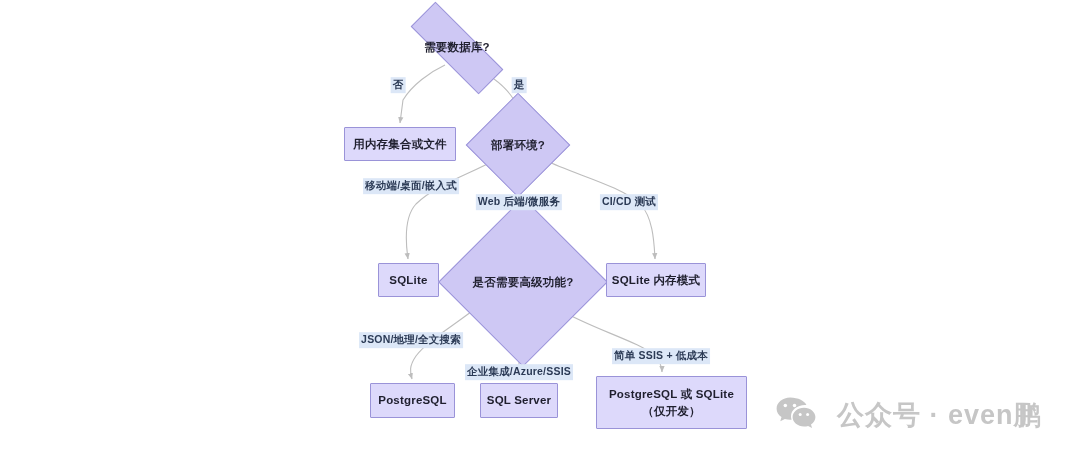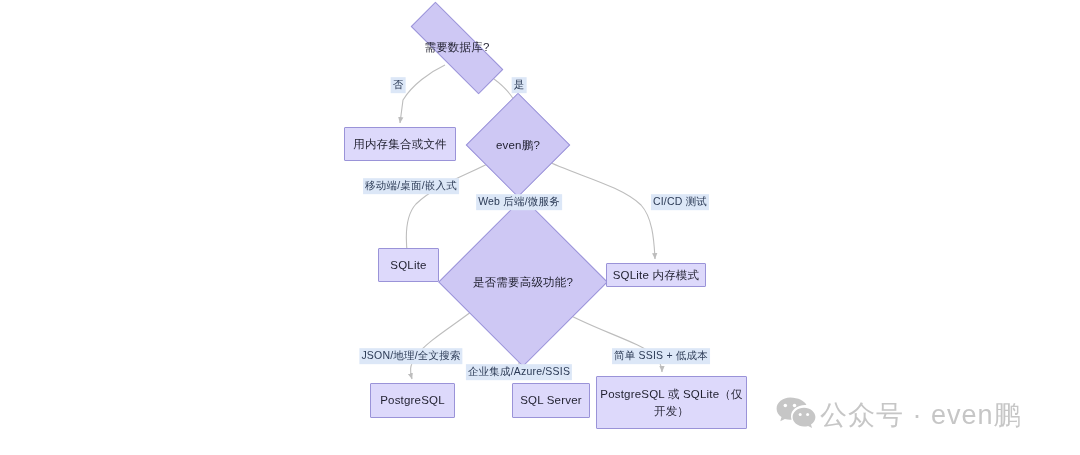--- a/index.html
+++ b/index.html
@@ -9,20 +9,21 @@
   }
   body {
     font-family: "Liberation Sans", "DejaVu Sans", sans-serif;
   }
   #canvas {
     position: relative;
     width: 1080px;
     height: 455px;
     background: #ffffff;
     overflow: hidden;
+    font-weight: bold;
   }
   #edges {
     position: absolute;
     left: 0;
     top: 0;
     width: 1080px;
     height: 455px;
     pointer-events: none;
   }
 
@@ -79,21 +80,21 @@
     padding: 1px 2px;
     white-space: nowrap;
     letter-spacing: 0.2px;
   }
 
   
   #watermark {
     position: absolute;
     display: flex;
     align-items: center;
-    gap: 4px;
+    gap: 21px;
     color: #c6c6c6;
     user-select: none;
   }
   #watermark .wm-text {
     font-size: 27px;
     line-height: 1;
     letter-spacing: 1px;
     color: #c6c6c6;
     white-space: nowrap;
   }
@@ -124,49 +125,49 @@
   <div id="nodes-layer">
       <div class="node diamond" style="left: 410px; top: 31px; width: 94px; height: 33px;">
         <div class="dia-shape"></div>
         <div class="dia-label">需要数据库?</div>
       </div>
       <div class="node rect" style="left: 344px; top: 127px; width: 112px; height: 34px;">
         <span>用内存集合或文件</span>
       </div>
       <div class="node diamond" style="left: 482px; top: 109px; width: 72px; height: 72px;">
         <div class="dia-shape"></div>
-        <div class="dia-label">even鹏?</div>
+        <div class="dia-label">部署环境?</div>
       </div>
-      <div class="node rect" style="left: 378px; top: 248px; width: 61px; height: 34px;">
+      <div class="node rect" style="left: 378px; top: 263px; width: 61px; height: 34px;">
         <span>SQLite</span>
       </div>
       <div class="node diamond" style="left: 464px; top: 223px; width: 118px; height: 118px;">
         <div class="dia-shape"></div>
         <div class="dia-label">是否需要高级功能?</div>
       </div>
-      <div class="node rect" style="left: 606px; top: 263px; width: 100px; height: 24px;">
+      <div class="node rect" style="left: 606px; top: 263px; width: 100px; height: 34px;">
         <span>SQLite 内存模式</span>
       </div>
       <div class="node rect" style="left: 370px; top: 383px; width: 85px; height: 35px;">
         <span>PostgreSQL</span>
       </div>
-      <div class="node rect" style="left: 480px; top: 383px; width: 78px; height: 35px; margin-left: 32px;">
+      <div class="node rect" style="left: 480px; top: 383px; width: 78px; height: 35px;">
         <span>SQL Server</span>
       </div>
       <div class="node rect" style="left: 596px; top: 376px; width: 151px; height: 53px;">
         <span>PostgreSQL 或 SQLite（仅开发）</span>
       </div>
     </div>
   <div id="edge-labels-layer">
       <div class="edge-label" style="left: 398px; top: 85px;">否</div>
       <div class="edge-label" style="left: 519px; top: 85px;">是</div>
       <div class="edge-label" style="left: 411px; top: 186px;">移动端/桌面/嵌入式</div>
       <div class="edge-label" style="left: 519px; top: 202px;">Web 后端/微服务</div>
-      <div class="edge-label" style="left: 680px; top: 202px; text-align: center;">CI/CD 测试</div>
-      <div class="edge-label" style="left: 411px; top: 356px; text-align: right;">JSON/地理/全文搜索</div>
+      <div class="edge-label" style="left: 629px; top: 202px; text-align: center;">CI/CD 测试</div>
+      <div class="edge-label" style="left: 411px; top: 340px; text-align: right;">JSON/地理/全文搜索</div>
       <div class="edge-label" style="left: 519px; top: 372px;">企业集成/Azure/SSIS</div>
       <div class="edge-label" style="left: 661px; top: 356px;">简单 SSIS + 低成本</div>
     </div>
 
   <div id="watermark" style="left: 776px; top: 397px;">
     <span>
       <svg width="40" height="33" viewBox="0 0 40 33" xmlns="http://www.w3.org/2000/svg">
         <g fill="#c6c6c6">
           <path d="M14.2 0.6 C6.6 0.6 0.6 5.6 0.6 11.7 c0 3.4 1.9 6.4 4.9 8.4 l-1.2 4.2 4.6 -2.4 c1.7 0.5 3.5 0.8 5.3 0.8 0.5 0 1 0 1.4 -0.06 -0.4 -1.1 -0.6 -2.2 -0.6 -3.4 0 -6.2 6.2 -11.2 13.9 -11.2 0.5 0 1 0.02 1.5 0.06 C28.9 4.3 22.2 0.6 14.2 0.6 z"></path>
           <circle cx="9.3" cy="8.6" r="1.75" fill="#ffffff"></circle>

